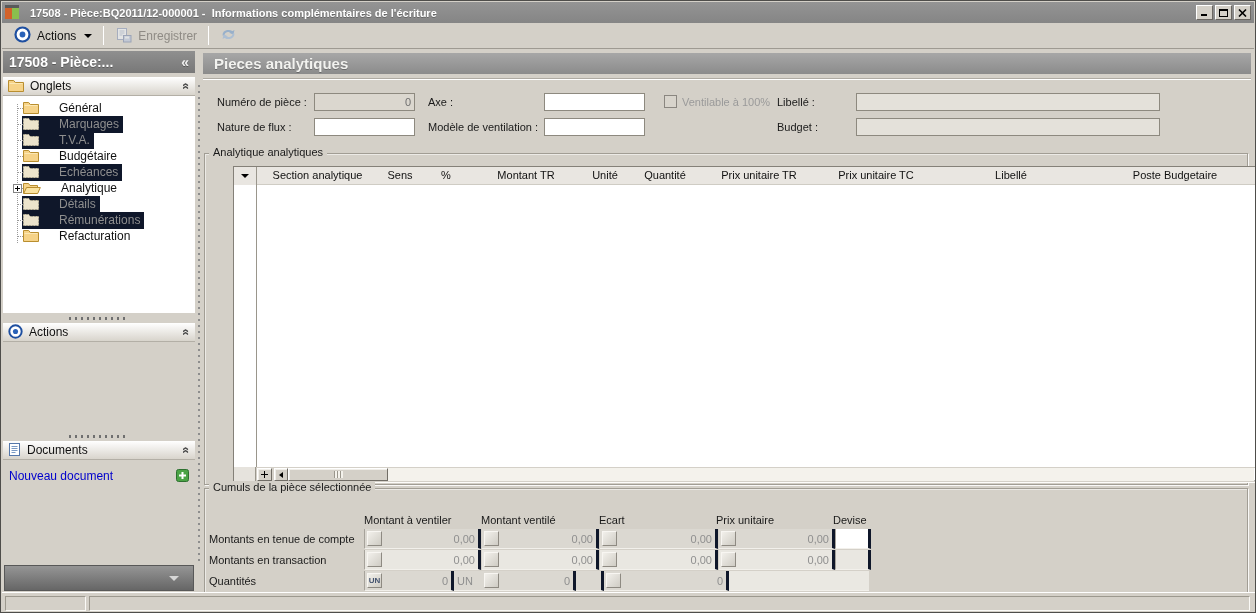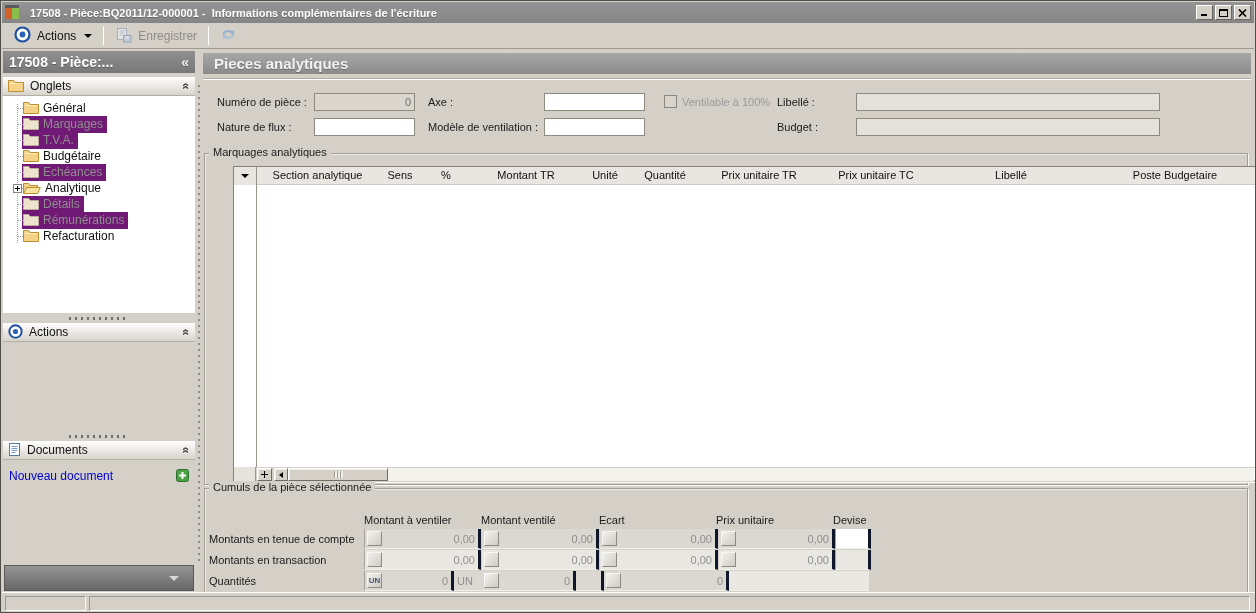--- a/index.html
+++ b/index.html
@@ -37,22 +37,22 @@
   #sb-header .ht { flex:1; white-space:nowrap; overflow:hidden; }
   .collapse-glyph { font-weight:bold; color:#f0f0f0; cursor:default; }
   .panel-h { left:2px; width:192px; height:19px; background:linear-gradient(#ffffff,#d8d4cc);
     border-bottom:1px solid #b3afa6; display:flex; align-items:center; padding:0 5px; gap:6px; }
   .panel-h .pt { flex:1; font-size:12px; color:#111; }
   .panel-h .chev { transform:rotate(90deg); font-weight:bold; color:#4a4a4a; font-size:12px; }
   #tree { left:2px; top:95px; width:192px; height:217px; background:#fff; overflow:hidden; padding-top:4px; }
   #tree .vline { position:absolute; left:14px; top:8px; height:139px; border-left:1px dotted #9a9a9a; }
   .tree-row { position:relative; height:16px; display:flex; align-items:center; padding-left:19px; }
   .tree-row::before { content:''; position:absolute; left:15px; top:8px; width:5px; border-top:1px dotted #9a9a9a; }
-  .tree-row .hl { display:flex; align-items:center; gap:4px; padding:1px 4px 1px 1px; }
-  .tree-row.disabled .hl { background:#701a75; }
+  .tree-row .hl { display:flex; align-items:center; gap:20px; padding:1px 4px 1px 1px; }
+  .tree-row.disabled .hl { background:#0f172a; }
   .tree-row .tl { font-size:12px; color:#111; white-space:nowrap; }
   .tree-row.disabled .tl { color:#8e8e8e; }
   .plusbox { position:absolute; left:10px; top:4px; width:9px; height:9px; background:#fff;
     border:1px solid #848484; }
   .plusbox::before { content:''; position:absolute; left:1px; top:3px; width:5px; height:1px; background:#000; }
   .plusbox::after  { content:''; position:absolute; left:3px; top:1px; width:1px; height:5px; background:#000; }
   .splitdots { left:2px; width:192px; height:6px; display:flex; justify-content:center; align-items:center; }
   .splitdots span { width:60px; height:3px;
     background:repeating-linear-gradient(90deg,#6f6f6f 0 2px,transparent 2px 6px); }
   #doc-link-row { left:2px; top:466px; width:192px; height:18px; display:flex; align-items:center; padding:0 6px; }
@@ -333,21 +333,21 @@
   <input class="tinput ro abs" style="left: 855px; top: 92px; width: 304px;" value="">
 
   <div class="flabel abs" style="left:216px;top:118px;">Nature de flux :</div>
   <input class="tinput abs" style="left: 313px; top: 117px; width: 101px;" value="">
   <div class="flabel abs" style="left:427px;top:118px;">Modèle de ventilation :</div>
   <input class="tinput abs" style="left: 543px; top: 117px; width: 101px;" value="">
   <div class="flabel abs" style="left:776px;top:118px;">Budget :</div>
   <input class="tinput ro abs" style="left: 855px; top: 117px; width: 304px;" value="">
 
   <div class="groupbox abs" style="left:203px;top:152px;width:1044px;height:332px;">
-    <span class="legend">Marquages analytiques</span>
+    <span class="legend">Analytique analytiques</span>
     <div id="grid" class="abs">
       <div id="grid-gutter-btn" class="abs">
           <span class="tri"></span>
         </div>
       <div id="grid-vline" class="abs"></div>
       <div id="grid-header" class="abs">
           <div class="col" style="width: 121px;">Section analytique</div>
           <div class="col" style="width: 44px;">Sens</div>
           <div class="col" style="width: 48px;">%</div>
           <div class="col" style="width: 112px;">Montant TR</div>

